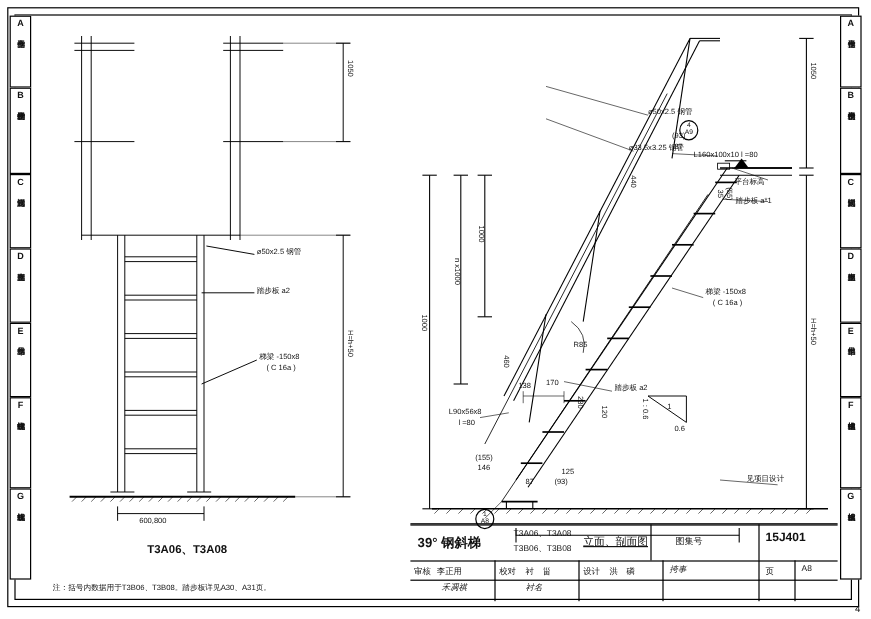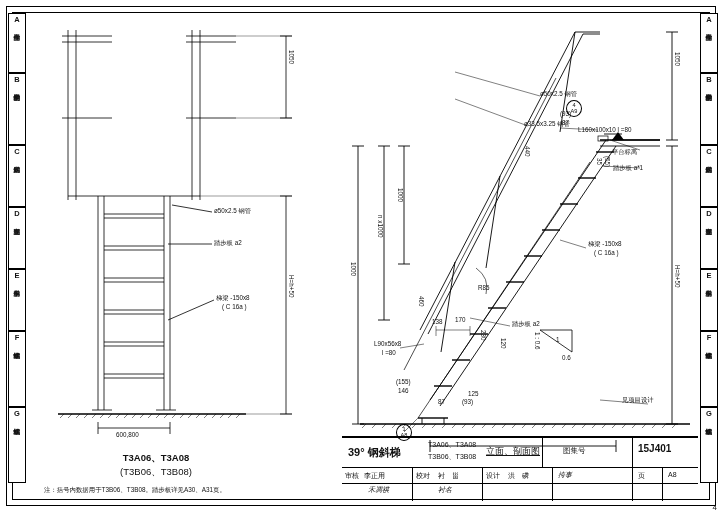--- a/index.html
+++ b/index.html
@@ -195,21 +195,20 @@
   <div class="lblv" style="left:288px;top:50px;">1050</div>
   <div class="lblv" style="left:288px;top:275px;">H=h+50</div>
   <div class="lbl" style="left:116px;top:431px;">600,800</div>
 
   <div class="lbl" style="left:214px;top:207px;">ø50x2.5 钢管</div>
   <div class="lbl" style="left:214px;top:239px;">踏步板 a2</div>
   <div class="lbl" style="left:216px;top:294px;">梯梁 -150x8</div>
   <div class="lbl" style="left:222px;top:303px;">( C 16a )</div>
 
   <div class="title" style="left:58px;top:452px;width:196px;">T3A06、T3A08</div>
-  <div class="title" style="left:58px;top:466px;width:196px;font-weight:normal;">(T3B06、T3B08)</div>
   <div class="note" style="left:44px;top:486px;">注：括号内数据用于T3B06、T3B08。踏步板详见A30、A31页。</div>
 
   <svg width="726" height="516">
     <g stroke="#000" fill="none" stroke-width="0.9">
 
       <line x1="575" y1="32" x2="420" y2="330"></line>
       <line x1="583" y1="34" x2="428" y2="334"></line>
 
       <line x1="575" y1="32" x2="600" y2="32"></line>
       <line x1="583" y1="34" x2="600" y2="34"></line>

